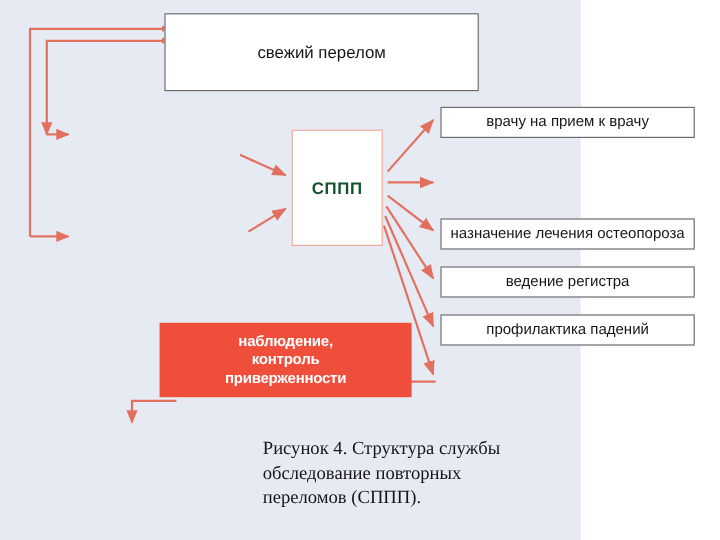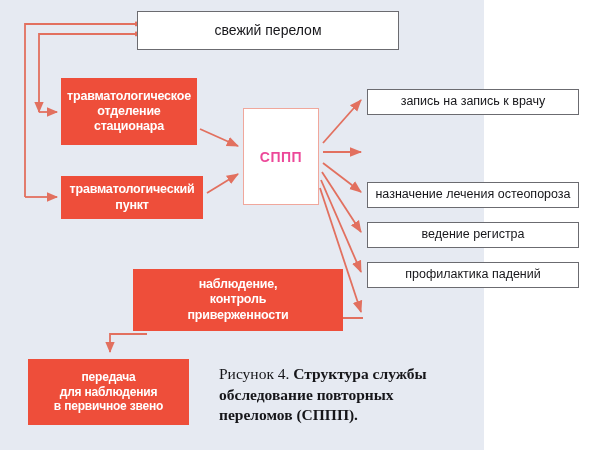--- a/index.html
+++ b/index.html
@@ -48,25 +48,25 @@
   }
   .white-box {
     background: #ffffff;
     border: 1.5px solid #6b6b70;
     color: #16161a;
     line-height: 1.25;
   }
   .sppp-box {
     background: #ffffff;
     border: 1.5px solid #f0a79c;
-    color: #ec4899;
+    color: #14532d;
     font-weight: bold;
     letter-spacing: 0.5px;
   }
-  #n-fresh      { left:137px; top:11px;  width:262px; height:39px;  font-size:14px; }
+  #n-fresh      { left:137px; top:11px;  width:262px; height:65px;  font-size:14px; }
   #n-trauma-dep { left:61px;  top:78px;  width:136px; height:67px;  font-size:12.5px; }
   #n-trauma-pt  { left:61px;  top:176px; width:142px; height:43px;  font-size:12.5px; }
   #n-sppp       { left:243px; top:108px; width:76px;  height:97px;  font-size:14px; }
   #n-obs        { left:133px; top:269px; width:210px; height:62px;  font-size:12.5px; }
   #n-transfer   { left:28px;  top:359px; width:161px; height:66px;  font-size:12px; }
 
   #n-r1 { left:367px; top:89px;  width:212px; height:26px; font-size:12.5px; }
   #n-r2 { left:367px; top:127px; width:212px; height:46px; font-size:12.5px; }
   #n-r3 { left:367px; top:182px; width:212px; height:26px; font-size:12.5px; }
   #n-r4 { left:367px; top:222px; width:212px; height:26px; font-size:12.5px; }
@@ -77,21 +77,21 @@
     position: absolute;
     left: 219px;
     top: 364px;
     width: 262px;
     font-family: "Liberation Serif", serif;
     font-size: 15.5px;
     line-height: 1.33;
     color: #16161a;
   }
   #caption .lead { font-weight: normal; }
-  #caption .strong { font-weight: bold; }
+  #caption .strong { font-weight: normal; }
 </style>
 </head>
 <body>
 
 <div id="canvas">
 
   <div id="panel"></div>
 
   <svg class="wires" viewBox="0 0 600 450" xmlns="http://www.w3.org/2000/svg">
     <defs>
@@ -126,38 +126,30 @@
       <path d="M320,188 L361,312" marker-end="url(#ahs)"></path>
 
       <path d="M363,318 L326,318" marker-end="url(#ah)"></path>
 
       <path d="M147,334 L110,334 L110,352" marker-end="url(#ah)"></path>
     </g>
   </svg>
 
   <div class="node white-box" id="n-fresh">свежий перелом</div>
 
-  <div class="node red-box" id="n-trauma-dep" style="white-space: pre-line;">травматологическое
-отделение
-стационара</div>
 
-  <div class="node red-box" id="n-trauma-pt" style="white-space: pre-line;">травматологический
-пункт</div>
 
   <div class="node sppp-box" id="n-sppp">СППП</div>
 
   <div class="node red-box" id="n-obs" style="white-space: pre-line;">наблюдение,
 контроль
 приверженности</div>
 
-  <div class="node red-box" id="n-transfer" style="white-space: pre-line;">передача
-для наблюдения
-в первичное звено</div>
 
-  <div class="node white-box" id="n-r1">запись на запись к врачу</div>
+  <div class="node white-box" id="n-r1">врачу на прием к врачу</div>
   <div class="node white-box" id="n-r3">назначение лечения остеопороза</div>
   <div class="node white-box" id="n-r4">ведение регистра</div>
   <div class="node white-box" id="n-r5">профилактика падений</div>
 
   <div id="caption">
     <span class="lead">Рисунок 4. </span><span class="strong">Структура службы</span><br>
     <span class="strong">обследование повторных</span><br>
     <span class="strong">переломов (СППП).</span>
   </div>
 

